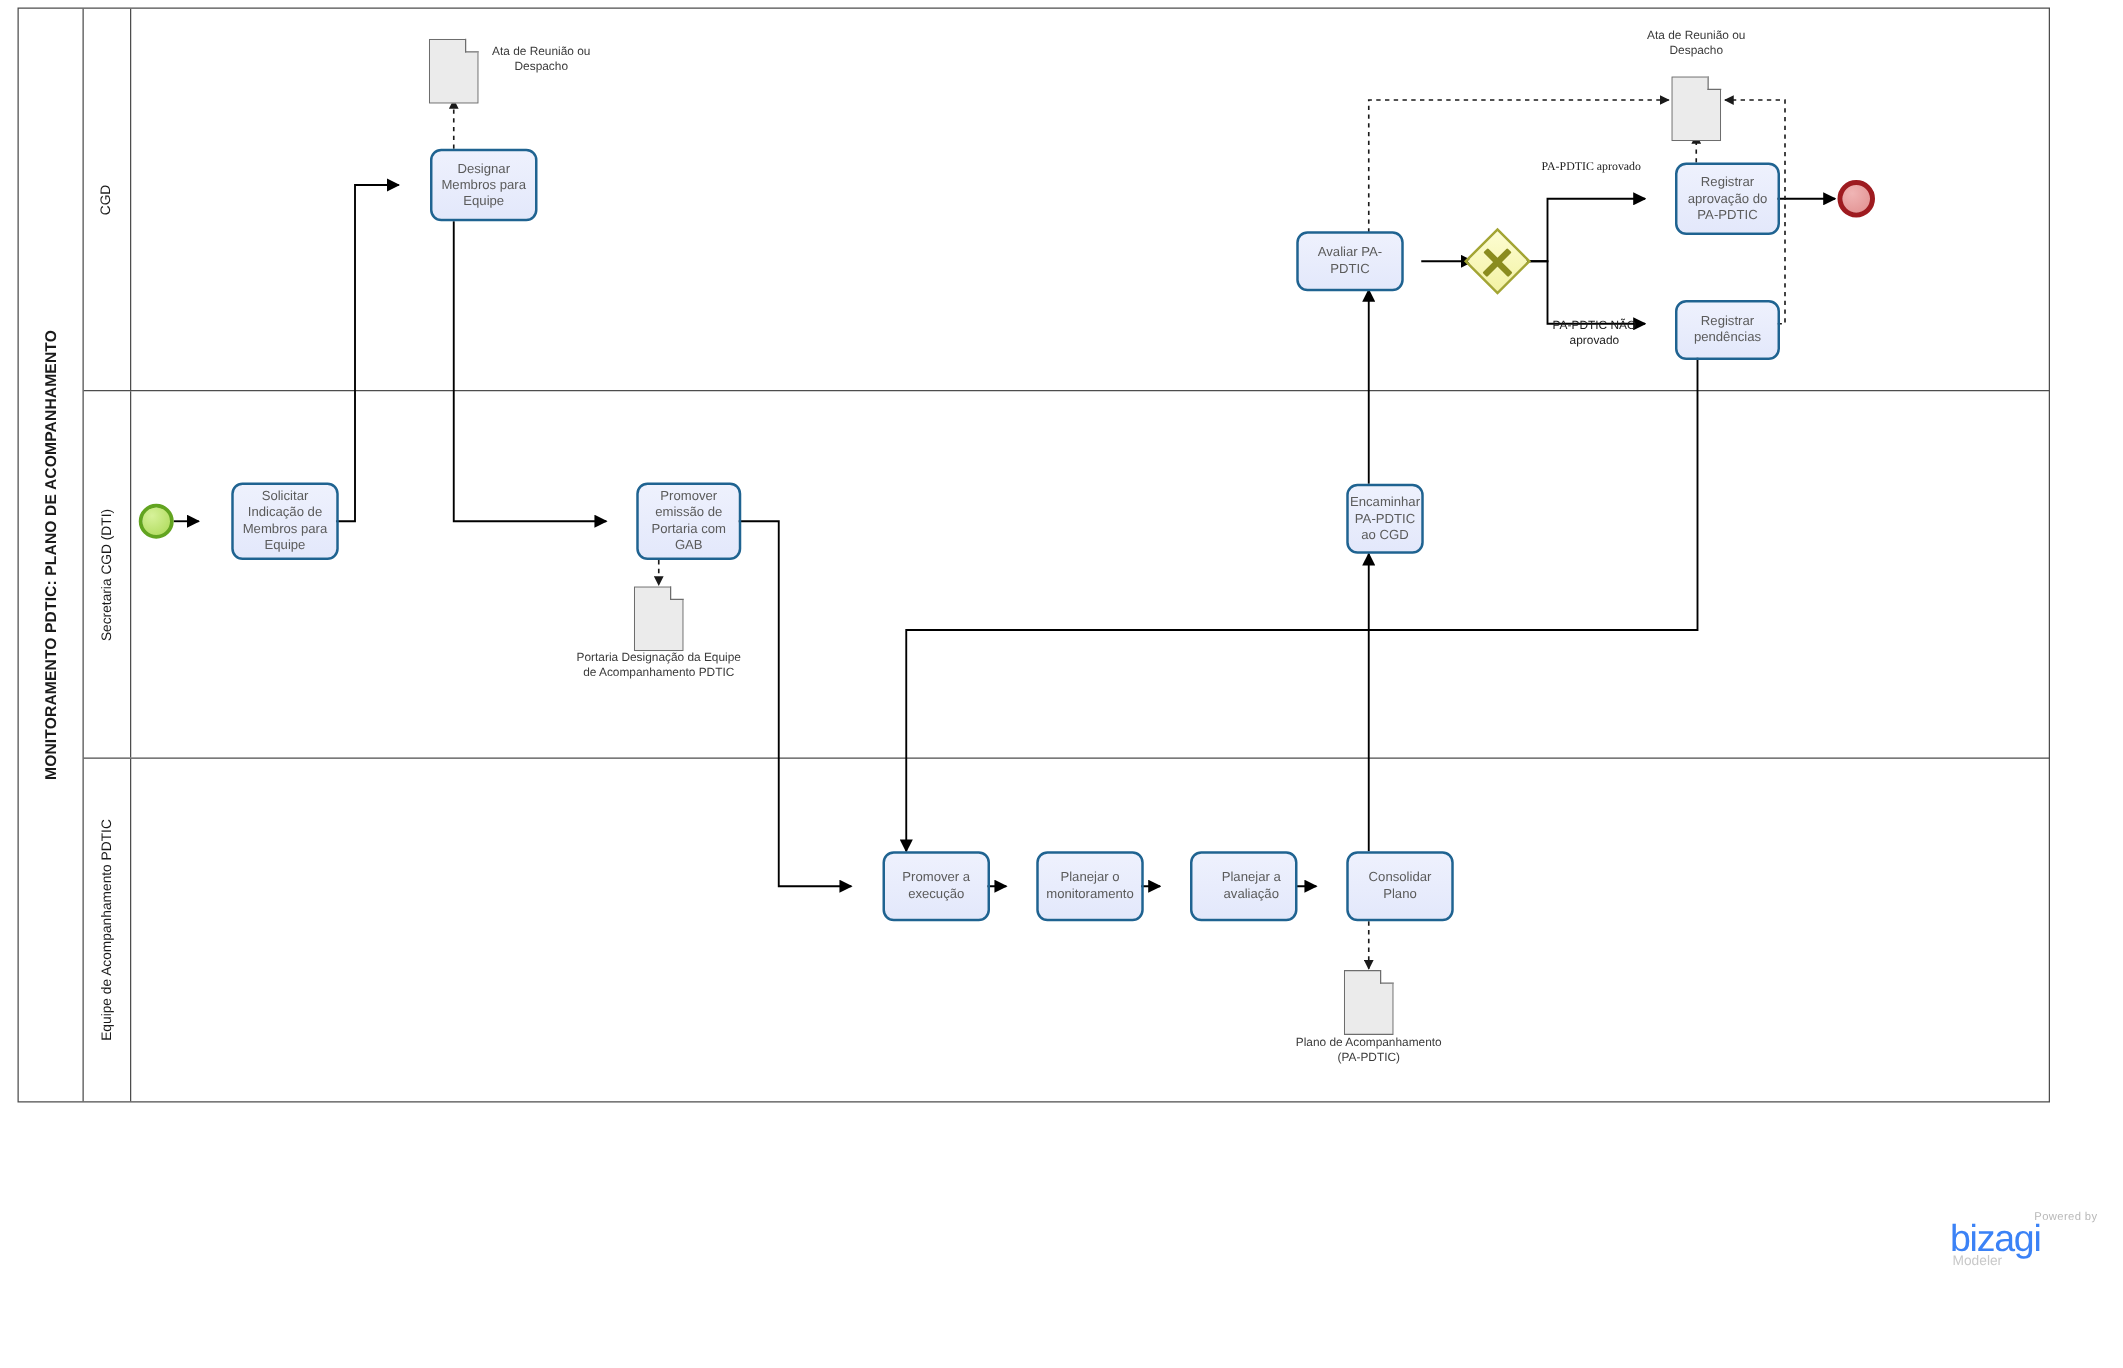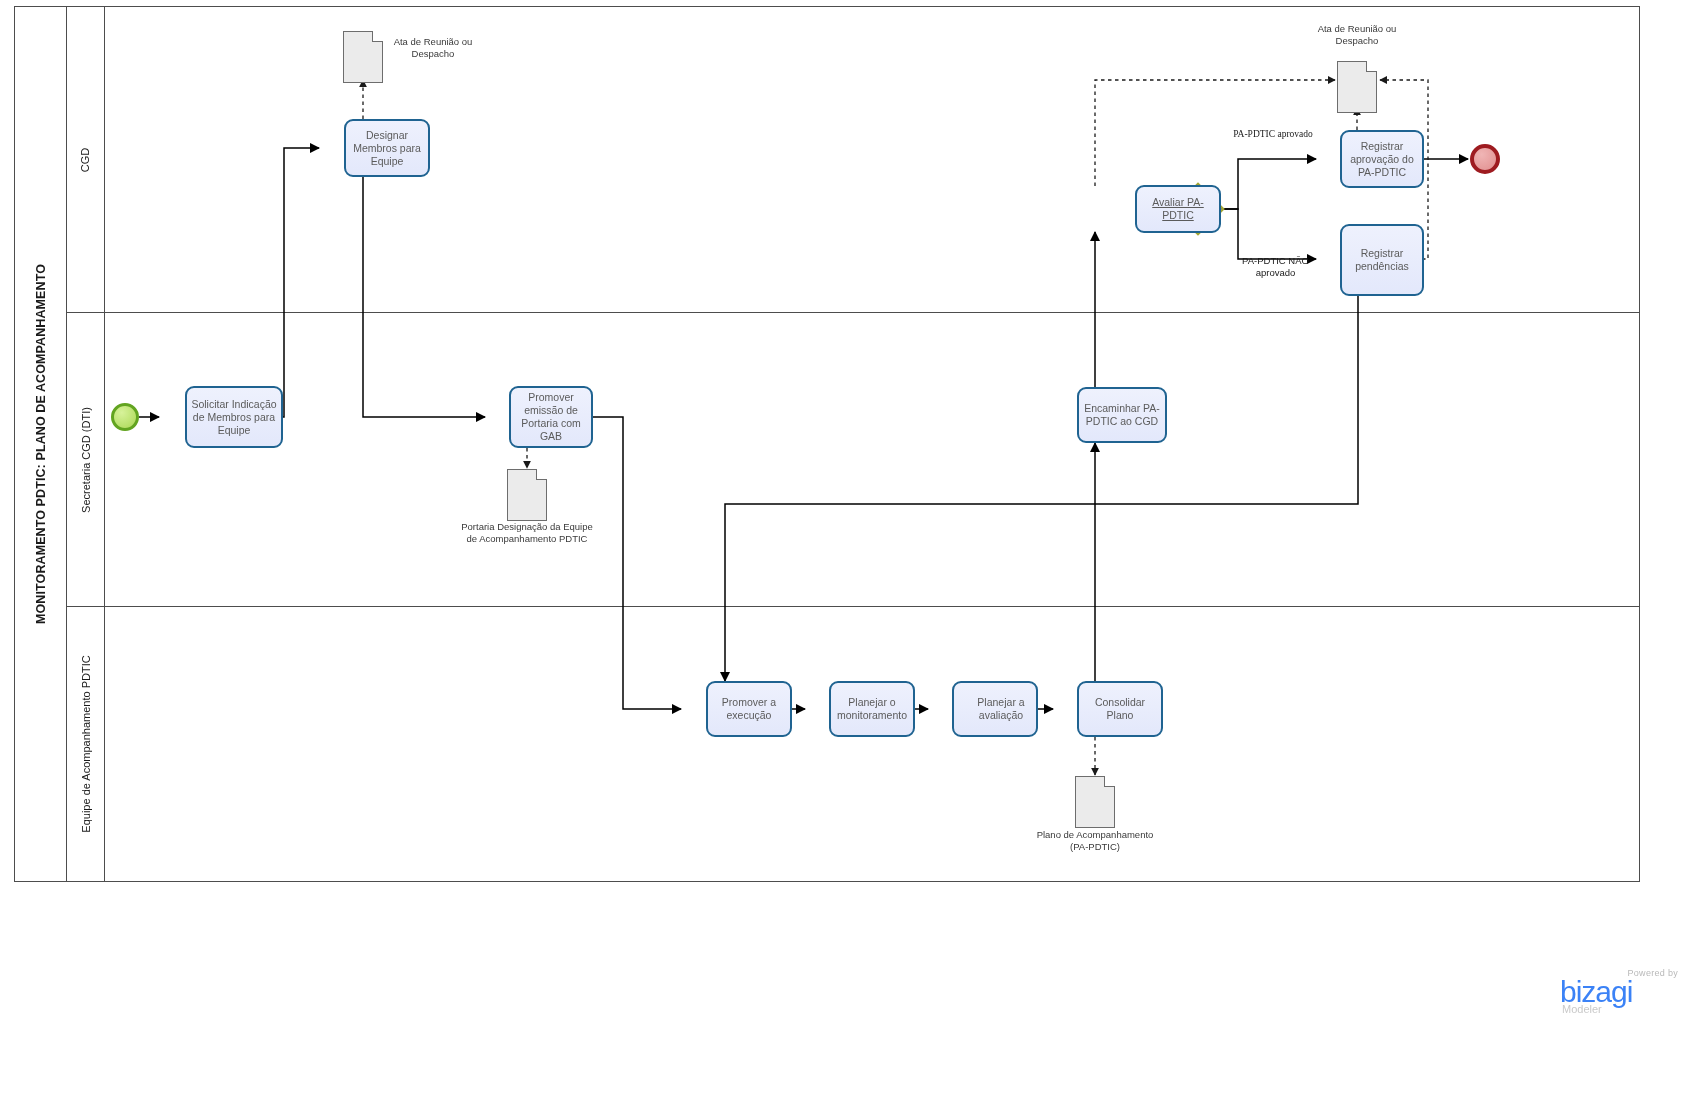--- a/index.html
+++ b/index.html
@@ -285,39 +285,39 @@
 
   <div class="event end-event" style="left:1470px; top:144px;"></div>
 
   <div class="gateway" style="left:1179px; top:190px;">
     <div class="x1"></div>
     <div class="x2"></div>
   </div>
 
   <div class="task" style="left:320px; top:119px; width:86px; height:58px;">Designar Membros para Equipe</div>
 
-  <div class="task" style="left:161px; top:386px; width:98px; height:62px;">Solicitar Indicação de Membros para Equipe</div>
+  <div class="task" style="left:161px; top:386px; width:86px; height:62px;">Solicitar Indicação de Membros para Equipe</div>
 
   <div class="task" style="left:485px; top:386px; width:84px; height:62px;">Promover emissão de Portaria com GAB</div>
 
   <div class="task" style="left:682px; top:681px; width:86px; height:56px;">Promover a execução</div>
 
   <div class="task" style="left:805px; top:681px; width:86px; height:56px;">Planejar o monitoramento</div>
 
   <div class="task" style="left:928px; top:681px; width:86px; height:56px;padding-left:16px;">Planejar a avaliação</div>
 
   <div class="task" style="left:1053px; top:681px; width:86px; height:56px;">Consolidar Plano</div>
 
-  <div class="task" style="left:1053px; top:387px; width:90px; height:56px;">Encaminhar PA-PDTIC ao CGD</div>
-
-  <div class="task" style="left:1111px; top:185px; width:86px; height:48px;text-decoration:underline;">Avaliar PA-PDTIC</div>
+  <div class="task" style="left:1053px; top:387px; width:62px; height:56px;">Encaminhar PA-PDTIC ao CGD</div>
+
+  <div class="task" style="left:1013px; top:185px; width:86px; height:48px;">Avaliar PA-PDTIC</div>
 
   <div class="task" style="left:1316px; top:130px; width:84px; height:58px;">Registrar aprovação do PA-PDTIC</div>
 
-  <div class="task" style="left:1316px; top:224px; width:84px; height:72px;">Registrar pendências</div>
+  <div class="task" style="left:1316px; top:240px; width:84px; height:48px;">Registrar pendências</div>
 
   <div class="doc" style="left:343px; top:31px;">
     <div class="body"></div>
     <div class="fold"></div>
   </div>
   <div class="doc-label" style="left:383px; top:36px; width:100px;">Ata de Reunião ou Despacho</div>
 
   <div class="doc" style="left:507px; top:469px;">
     <div class="body"></div>
     <div class="fold"></div>

